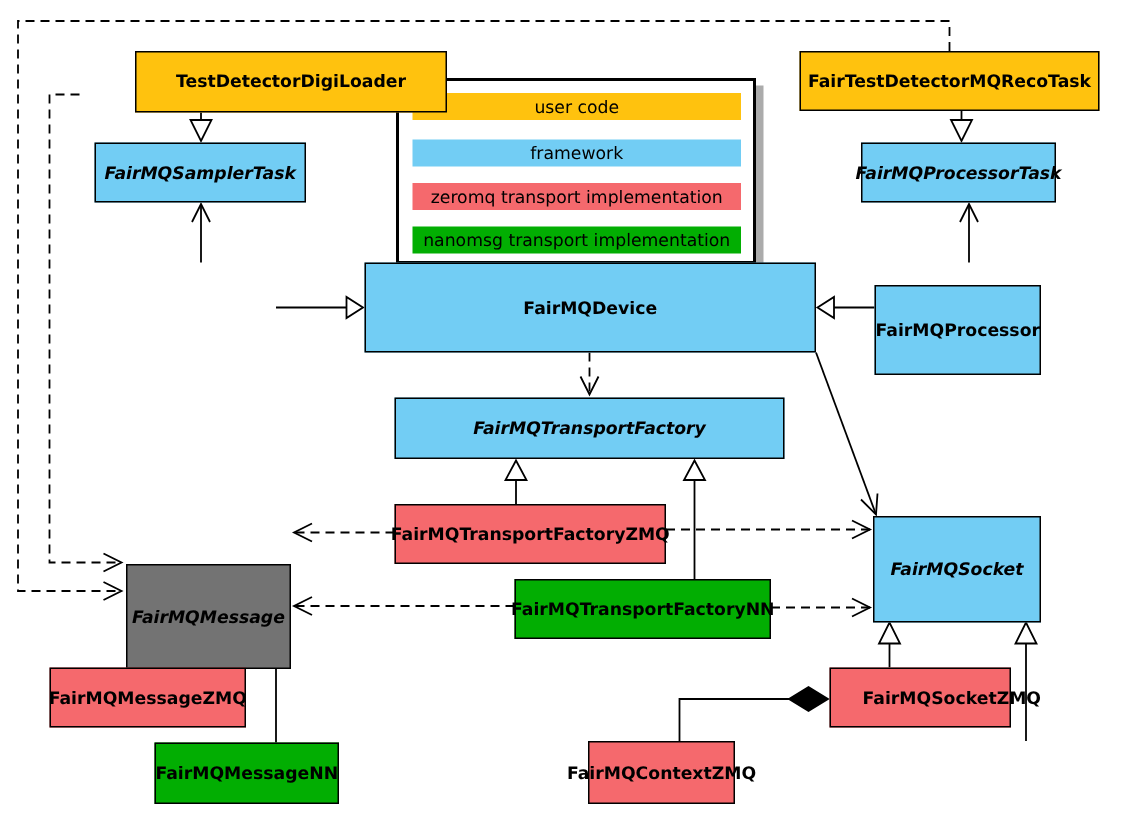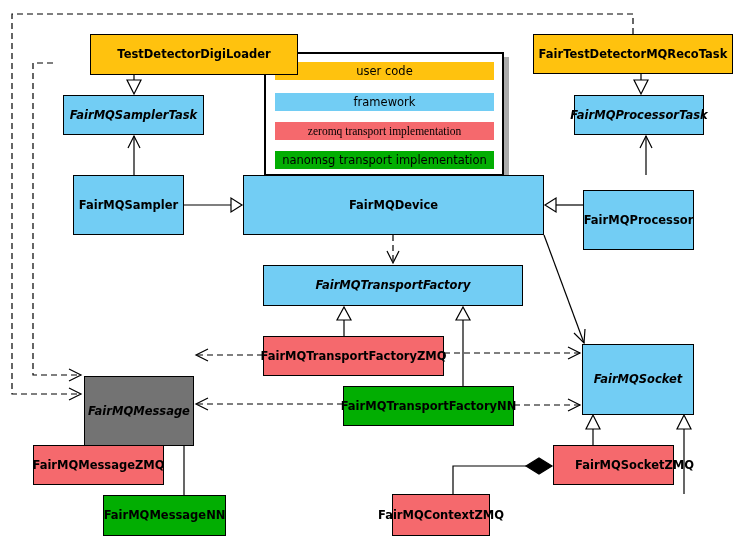--- a/index.html
+++ b/index.html
@@ -129,33 +129,32 @@
       <g>
         <path d="M453,494 L453,466 L526,466"></path>
         <polygon points="526,466 539,458 552,466 539,474" fill="#000"></polygon>
       </g>
     </g>
   </svg>
 
   <div class="legend">
     <div class="legend-item" style="top: 8px; background: rgb(255, 194, 14);">user code</div>
     <div class="legend-item" style="top: 39px; background: rgb(114, 205, 244);">framework</div>
-    <div class="legend-item" style="top: 68px; background: rgb(245, 105, 109); font-family: Liberation Serif, serif;">zeromq transport implementation</div>
+    <div class="legend-item" style="top: 68px; background: rgb(245, 105, 109);">zeromq transport implementation</div>
     <div class="legend-item" style="top: 97px; background: rgb(2, 174, 2); text-align: right;">nanomsg transport implementation</div>
   </div>
 
   <div class="node" style="left: 53px; top: 34px; width: 208px; height: 41px; background: rgb(255, 194, 14); margin-left: 37px;">TestDetectorDigiLoader</div>
 
   <div class="node" style="left: 533px; top: 34px; width: 200px; height: 40px; background: rgb(255, 194, 14);">FairTestDetectorMQRecoTask</div>
 
   <div class="node abstract" style="left: 63px; top: 95px; width: 141px; height: 40px; background: rgb(114, 205, 244);">FairMQSamplerTask</div>
 
   <div class="node abstract" style="left: 574px; top: 95px; width: 130px; height: 40px; background: rgb(114, 205, 244);">FairMQProcessorTask</div>
 
-  <div class="node" style="left: 73px; top: 175px; width: 111px; height: 60px; background: rgb(114, 205, 244);">FairMQSampler</div>
 
   <div class="node" style="left: 243px; top: 175px; width: 301px; height: 60px; background: rgb(114, 205, 244);">FairMQDevice</div>
 
   <div class="node" style="left: 583px; top: 190px; width: 111px; height: 60px; background: rgb(114, 205, 244);">FairMQProcessor</div>
 
   <div class="node abstract" style="left: 263px; top: 265px; width: 260px; height: 41px; background: rgb(114, 205, 244);">FairMQTransportFactory</div>
 
   <div class="node" style="left: 263px; top: 336px; width: 181px; height: 40px; background: rgb(245, 105, 109);">FairMQTransportFactoryZMQ</div>
 
   <div class="node" style="left: 343px; top: 386px; width: 171px; height: 40px; background: rgb(2, 174, 2);">FairMQTransportFactoryNN</div>

